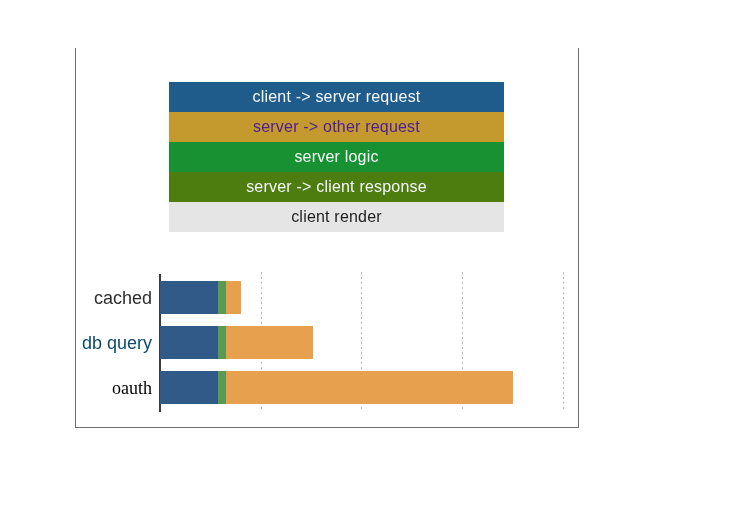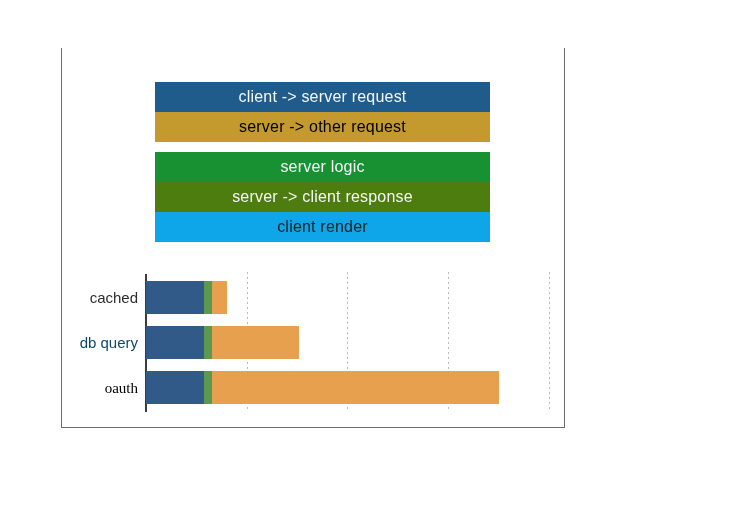--- a/index.html
+++ b/index.html
@@ -2,21 +2,21 @@
 <html><head>
 <meta charset="utf-8">
 <style>
   * { margin: 0; padding: 0; box-sizing: border-box; }
   html, body { background: #ffffff; }
   body {
     width: 748px; height: 529px;
     font-family: "Liberation Sans", "DejaVu Sans", sans-serif;
     position: relative; overflow: hidden;
   }
-  .canvas { position: absolute; left: 2px; top: 0; width: 628px; height: 529px; background: #ffffff; }
+  .canvas { position: absolute; left: 16px; top: 0; width: 628px; height: 529px; background: #ffffff; }
   .frame {
     position: absolute; left: 59px; top: 48px; width: 504px; height: 380px;
     background: #ffffff;
     border-left: 1px solid #6e6e6e;
     border-right: 1px solid #6e6e6e;
     border-bottom: 1px solid #6e6e6e;
   }
   .legend {
     position: absolute; left: 93px; top: 34px; width: 335px;
   }
@@ -31,34 +31,34 @@
     position: absolute; left: -1px; top: 0; width: 2px; height: 138px; background: #3c3c3c;
   }
   .gridline {
     position: absolute; top: -2px; width: 1px; height: 139px;
     background: repeating-linear-gradient(to bottom, #b8b8b8 0px, #b8b8b8 2px, transparent 2px, transparent 5px);
   }
   .bar-row { position: absolute; left: 0; height: 33px; display: flex; }
   .bar-seg { height: 100%; }
   .cat-label {
     position: absolute; left: -84px; width: 76px; height: 20px; line-height: 20px;
-    text-align: right; font-size: 15px; color: #2e2e2e; white-space: nowrap;
+    text-align: right; font-size: 18px; color: #2e2e2e; white-space: nowrap;
   }
 </style>
 </head>
 <body>
 
 <div class="canvas">
   <div class="frame">
     <div class="legend">
         <div class="legend-row" style="background: rgb(31, 92, 140); color: rgb(245, 247, 249);">client -&gt; server request</div>
-        <div class="legend-row" style="background: rgb(196, 154, 46); color: #000000;">server -&gt; other request</div>
-        <div class="legend-row" style="background: rgb(23, 145, 50); color: rgb(245, 247, 249); margin-top: 10px;">server logic</div>
+        <div class="legend-row" style="background: rgb(196, 154, 46); color: #4c1d95;">server -&gt; other request</div>
+        <div class="legend-row" style="background: rgb(23, 145, 50); color: rgb(245, 247, 249);">server logic</div>
         <div class="legend-row" style="background: #4d7c0f; color: rgb(245, 247, 249);">server -&gt; client response</div>
-        <div class="legend-row" style="background: #0ea5e9; color: rgb(30, 30, 30);">client render</div>
+        <div class="legend-row" style="background: #e5e5e5; color: rgb(30, 30, 30);">client render</div>
       </div>
     <div class="plot">
       <div class="y-axis"></div>
     <div class="gridline" style="left: 100.7px;"></div>
         <div class="gridline" style="left: 201.4px;"></div>
         <div class="gridline" style="left: 302.1px;"></div>
         <div class="gridline" style="left: 402.8px;"></div>
         <div class="cat-label" style="top: 13.5px; color: rgb(46, 46, 46);">cached</div>
         <div class="bar-row" style="top: 7px;">
           <div class="bar-seg" style="width: 58.4px; background: rgb(49, 90, 136);"></div>

